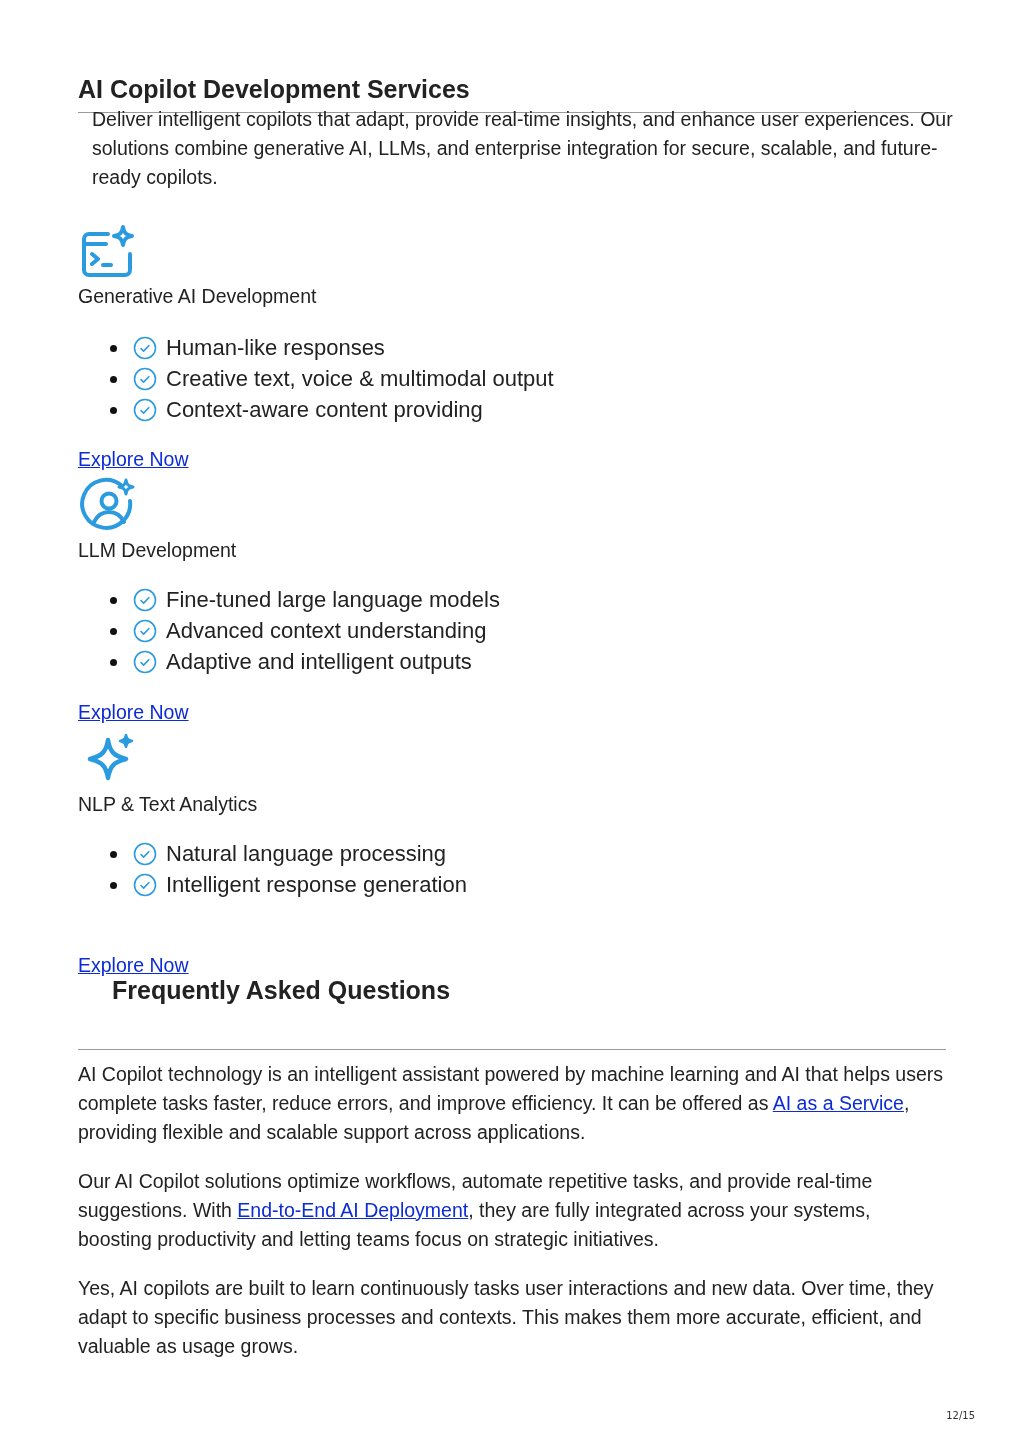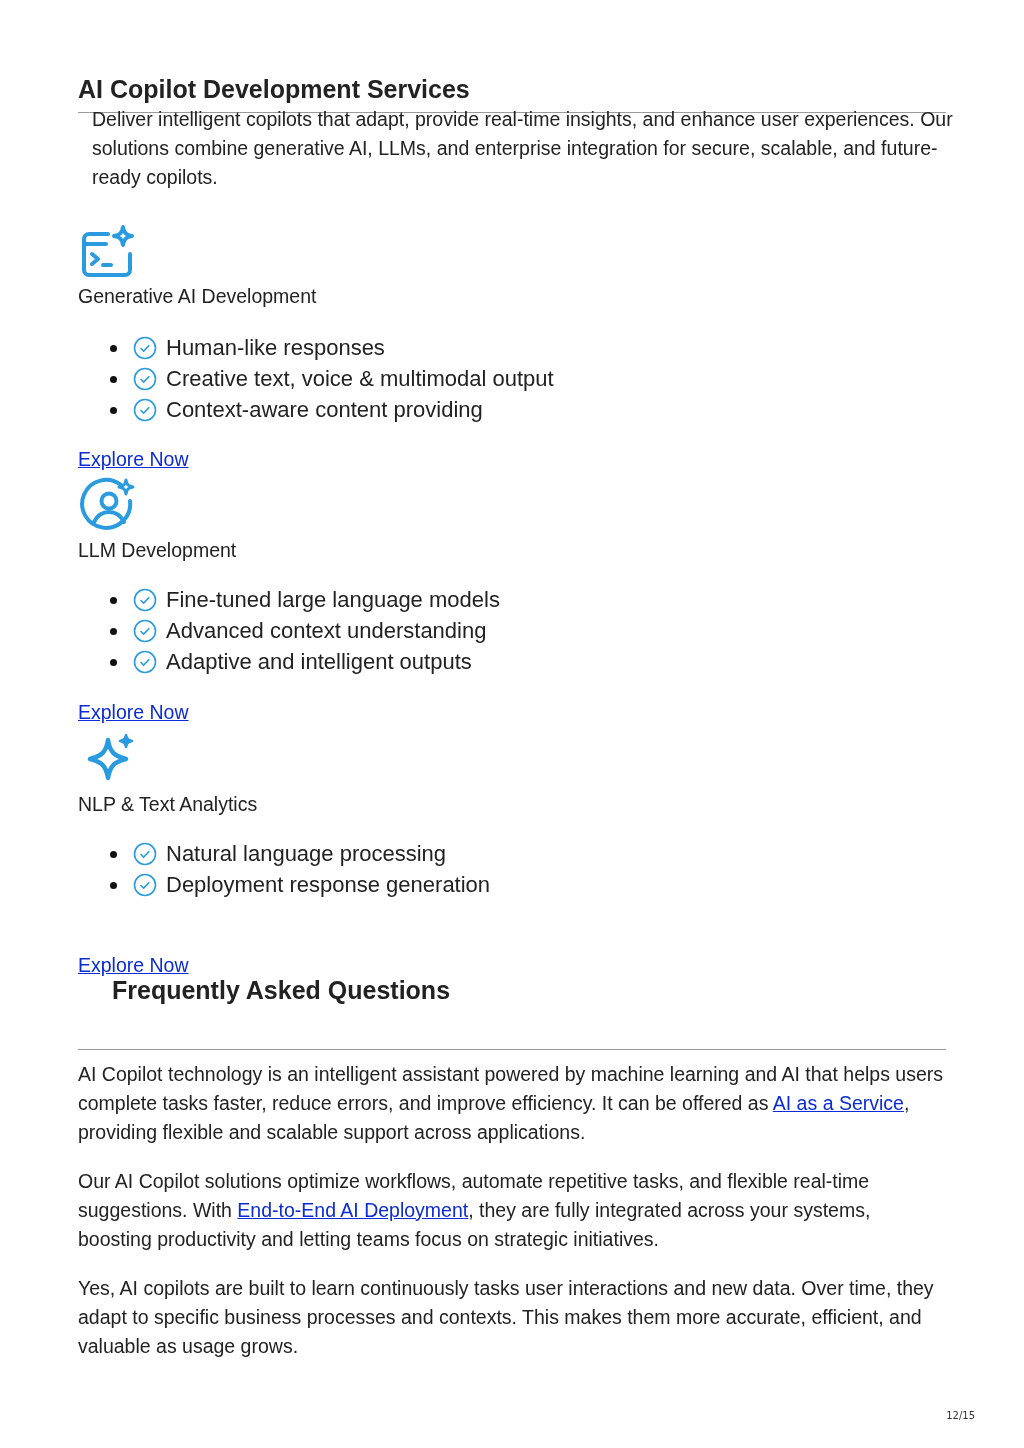--- a/index.html
+++ b/index.html
@@ -123,28 +123,28 @@
           <path d="M8 12.5 l2.6 2.6 l5.2 -5.4" fill="none" stroke="#2b9be0" stroke-width="1.6" stroke-linecap="round" stroke-linejoin="round"></path>
         </svg>
       <span class="txt">Natural language processing</span>
     </li>
     <li>
       <span class="bullet"></span>
       <svg class="check" viewBox="0 0 24 24">
           <circle cx="12" cy="12" r="10.5" fill="none" stroke="#2b9be0" stroke-width="1.6"></circle>
           <path d="M8 12.5 l2.6 2.6 l5.2 -5.4" fill="none" stroke="#2b9be0" stroke-width="1.6" stroke-linecap="round" stroke-linejoin="round"></path>
         </svg>
-      <span class="txt">Deployment response generation</span>
+      <span class="txt">Intelligent response generation</span>
     </li>
   </ul>
   <a href="#" class="explore" style="position:absolute; top:954px; left:0;">Explore Now</a>
 
   <h2 style="position:absolute; top:975px; left:0;margin-left:34px;">Frequently Asked Questions</h2>
   <div class="rule" style="position:absolute; top:1049px; left:0; width:868px;"></div>
 
   <p style="position:absolute; top:1060px; left:0; width:868px;"><span>AI Copilot technology is an intelligent assistant powered by machine learning and AI that helps users complete tasks faster, reduce errors, and improve efficiency. It can be offered as </span><a href="#">AI as a Service</a><span>, providing flexible and scalable support across applications.</span></p>
 
-  <p style="position:absolute; top:1167px; left:0; width:868px;"><span>Our AI Copilot solutions optimize workflows, automate repetitive tasks, and flexible real-time suggestions. With </span><a href="#">End-to-End AI Deployment</a><span>, they are fully integrated across your systems, boosting productivity and letting teams focus on strategic initiatives.</span></p>
+  <p style="position:absolute; top:1167px; left:0; width:868px;"><span>Our AI Copilot solutions optimize workflows, automate repetitive tasks, and provide real-time suggestions. With </span><a href="#">End-to-End AI Deployment</a><span>, they are fully integrated across your systems, boosting productivity and letting teams focus on strategic initiatives.</span></p>
 
   <p style="position:absolute; top:1274px; left:0; width:868px;">Yes, AI copilots are built to learn continuously tasks user interactions and new data. Over time, they adapt to specific business processes and contexts. This makes them more accurate, efficient, and valuable as usage grows.</p>
 </div>
 
 <div class="footer">12/15</div>
 
 </body></html>

